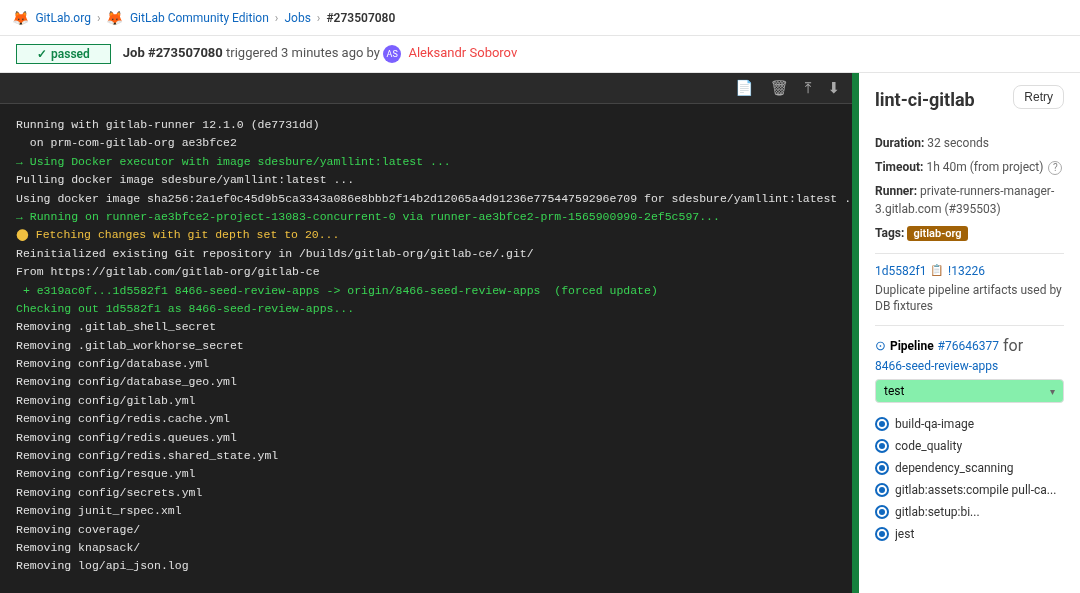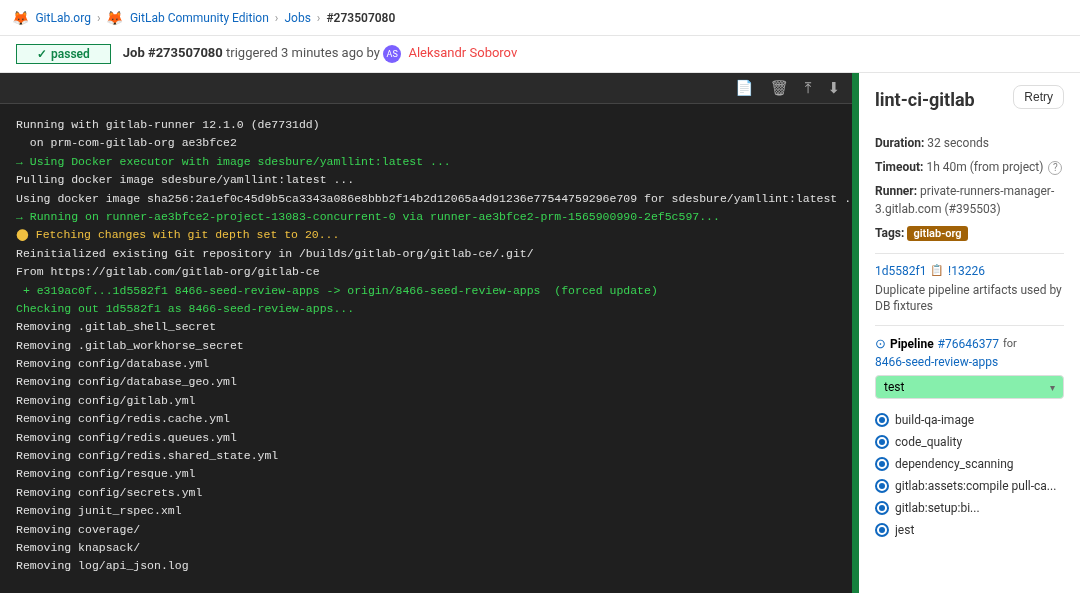--- a/index.html
+++ b/index.html
@@ -185,21 +185,21 @@
       <a href="#" style="color:#1068bf; text-decoration:none; font-size:12px;">!13226</a>
     </div>
     <div class="commit-desc">Duplicate pipeline artifacts used by DB fixtures</div>
 
     <hr class="divider">
 
     <div class="pipeline-row">
       <span style="color:#1068bf; font-size:13px;">⊙</span>
       <strong style="font-size:12px;">Pipeline</strong>
       <a href="#" style="color:#1068bf; text-decoration:none; font-size:12px;">#76646377</a>
-      <span style="font-size:11px; color:#555;">for</span>
+      <span style="font-size:16px; color:#555;">for</span>
       <a href="#" style="color:#1068bf; text-decoration:none; font-size:12px; display:block; width:100%;">8466-seed-review-apps</a>
     </div>
 
     <div class="stage-dropdown">
       <span>test</span>
       <span style="color:#666; font-size:10px;">▾</span>
     </div>
 
     <div>
       <div class="job-list-item">

